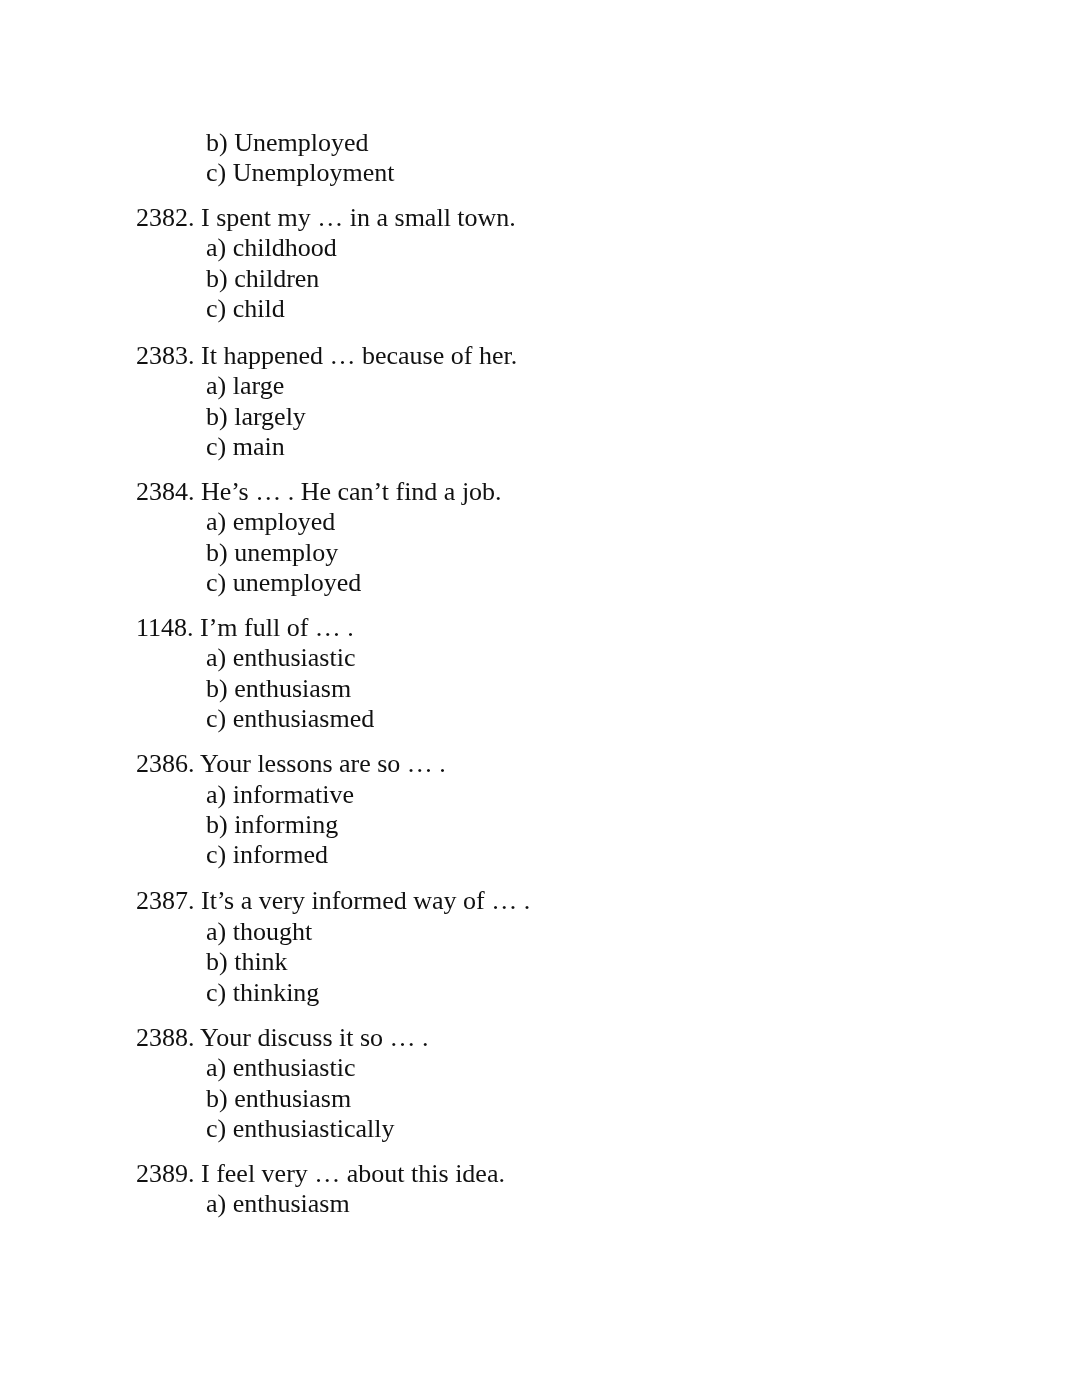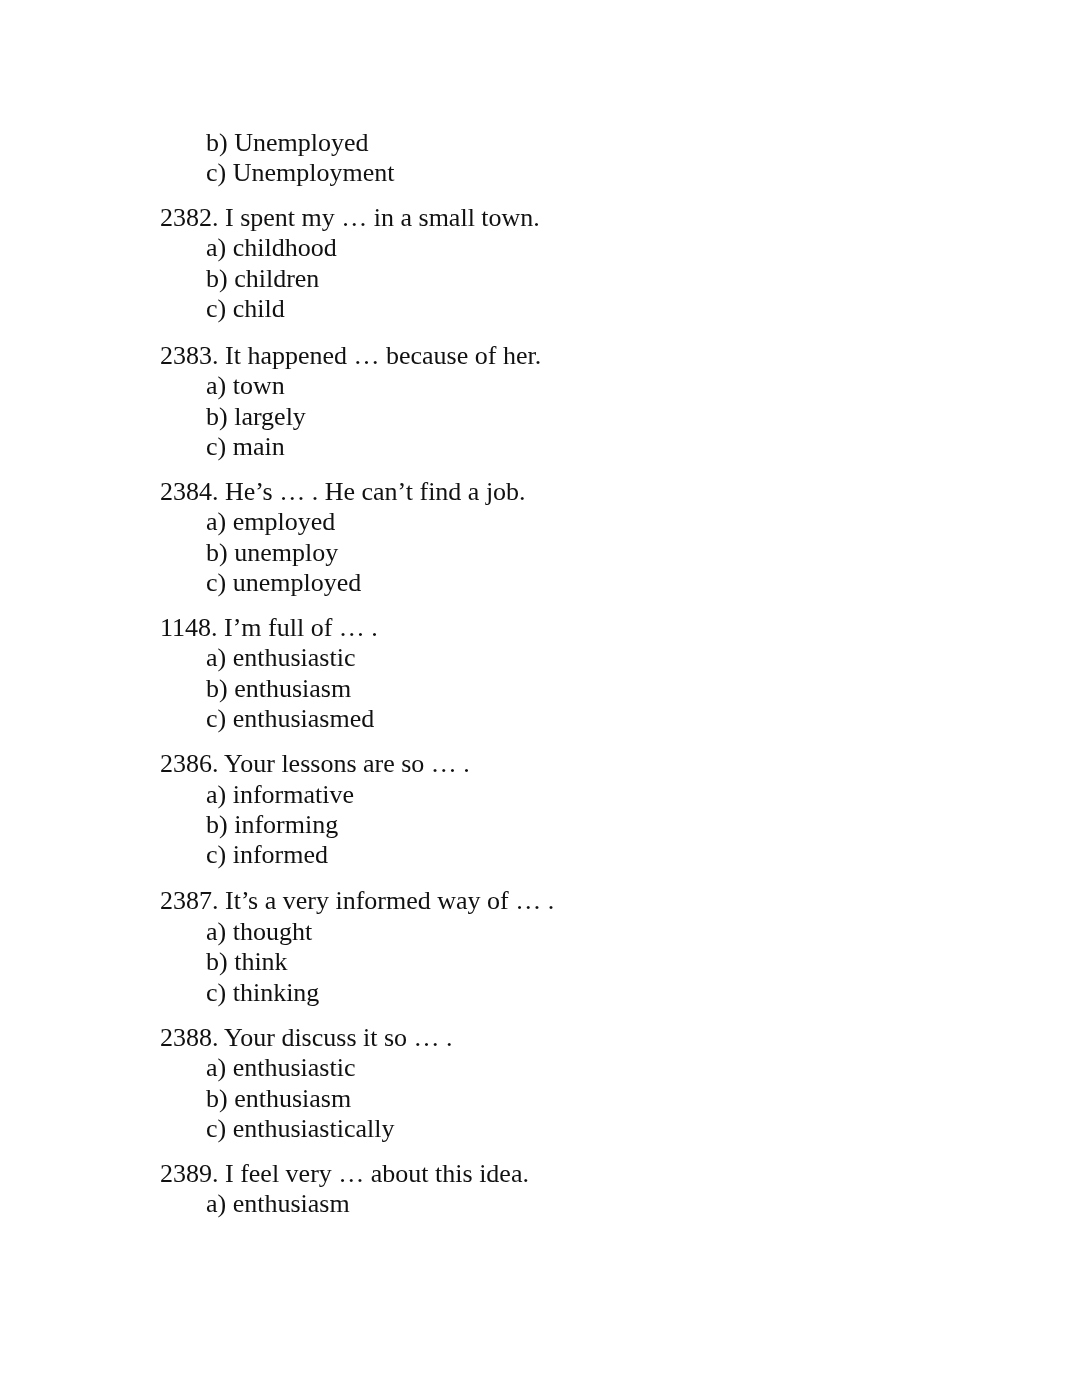--- a/index.html
+++ b/index.html
@@ -3,37 +3,37 @@
   <meta charset="utf-8">
   <style>
     html, body { margin: 0; padding: 0; background: #ffffff; }
     body {
       width: 1080px; height: 1397px; position: relative; overflow: hidden;
       font-family: "Liberation Serif", "DejaVu Serif", serif;
       color: #111111; font-size: 26px;
     }
     .page { position: absolute; left: 0; top: 0; width: 1080px; height: 1131px; }
     .line { position: absolute; white-space: pre; line-height: 30px; }
-    .q { left: 136px; margin-left: 24px; }
+    .q { left: 136px; }
     .opt { left: 206px; }
   </style>
 </head>
 <body>
 
 <div class="page">
   <div class="line opt" style="top:128px">b) Unemployed</div>
   <div class="line opt" style="top:158px">c) Unemployment</div>
 
   <div class="line q" style="top:203px"><span>2382.</span> <span>I spent my … in a small town.</span></div>
   <div class="line opt" style="top:233px">a) childhood</div>
   <div class="line opt" style="top:264px">b) children</div>
   <div class="line opt" style="top:294px">c) child</div>
 
   <div class="line q" style="top:341px"><span>2383.</span> <span>It happened … because of her.</span></div>
-  <div class="line opt" style="top:371px">a) town</div>
+  <div class="line opt" style="top:371px">a) large</div>
   <div class="line opt" style="top:402px">b) largely</div>
   <div class="line opt" style="top:432px">c) main</div>
 
   <div class="line q" style="top:477px"><span>2384.</span> <span>He’s … . He can’t find a job.</span></div>
   <div class="line opt" style="top:507px">a) employed</div>
   <div class="line opt" style="top:538px">b) unemploy</div>
   <div class="line opt" style="top:568px">c) unemployed</div>
 
   <div class="line q" style="top:613px"><span>1148.</span> <span>I’m full of … .</span></div>
   <div class="line opt" style="top:643px">a) enthusiastic</div>

